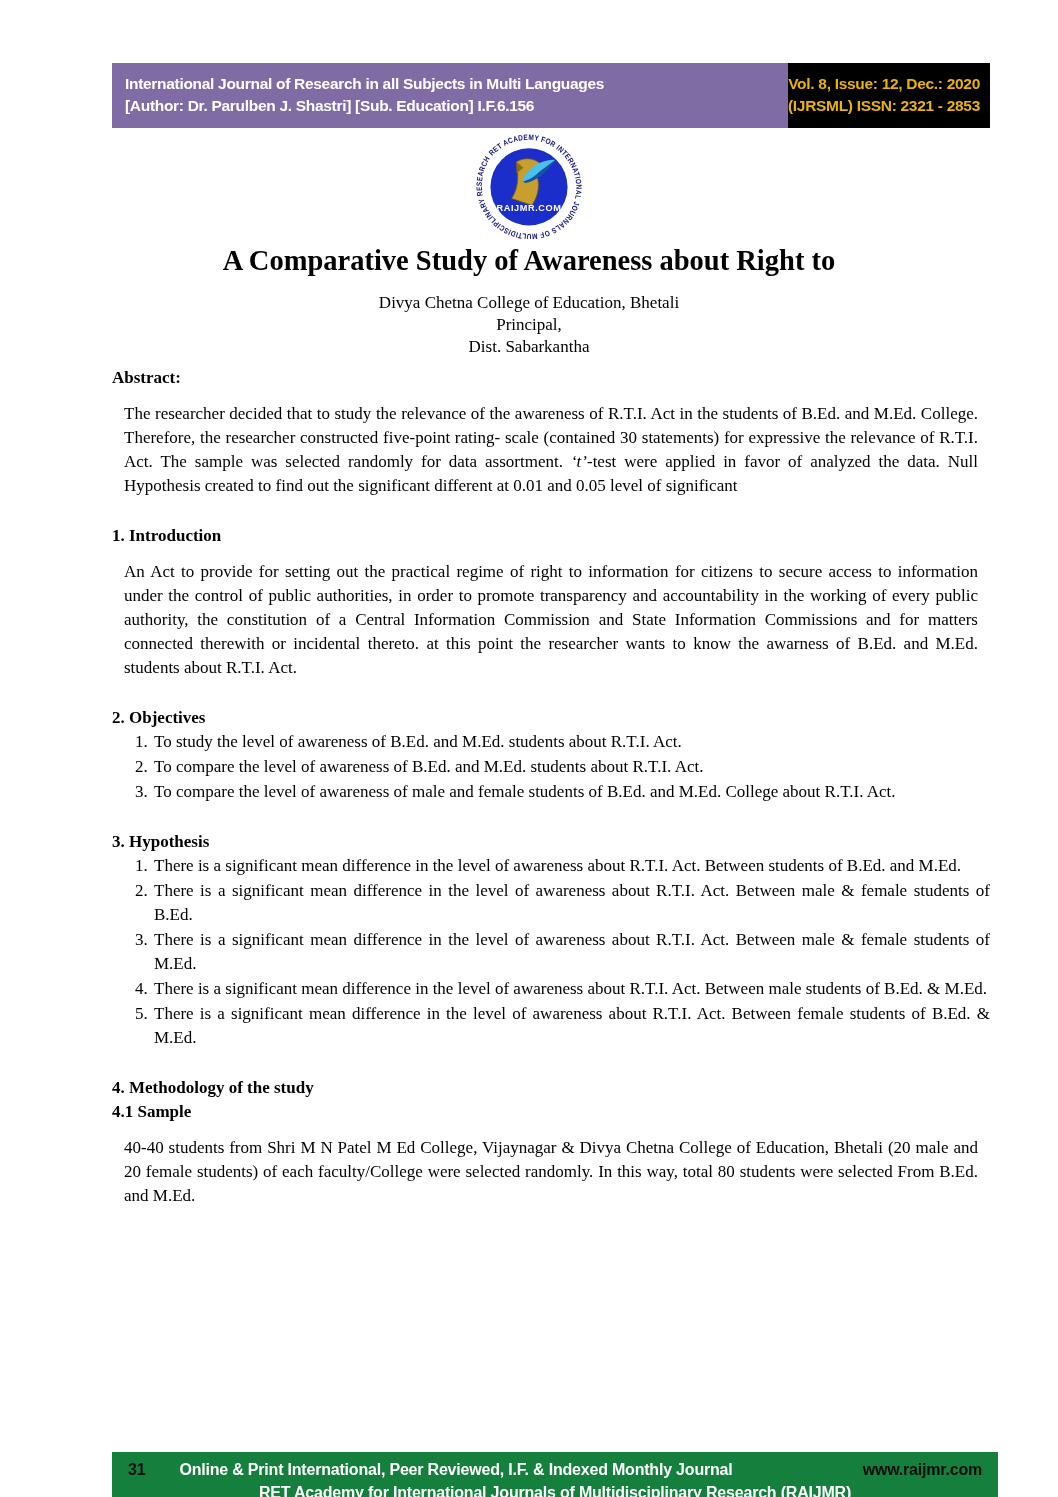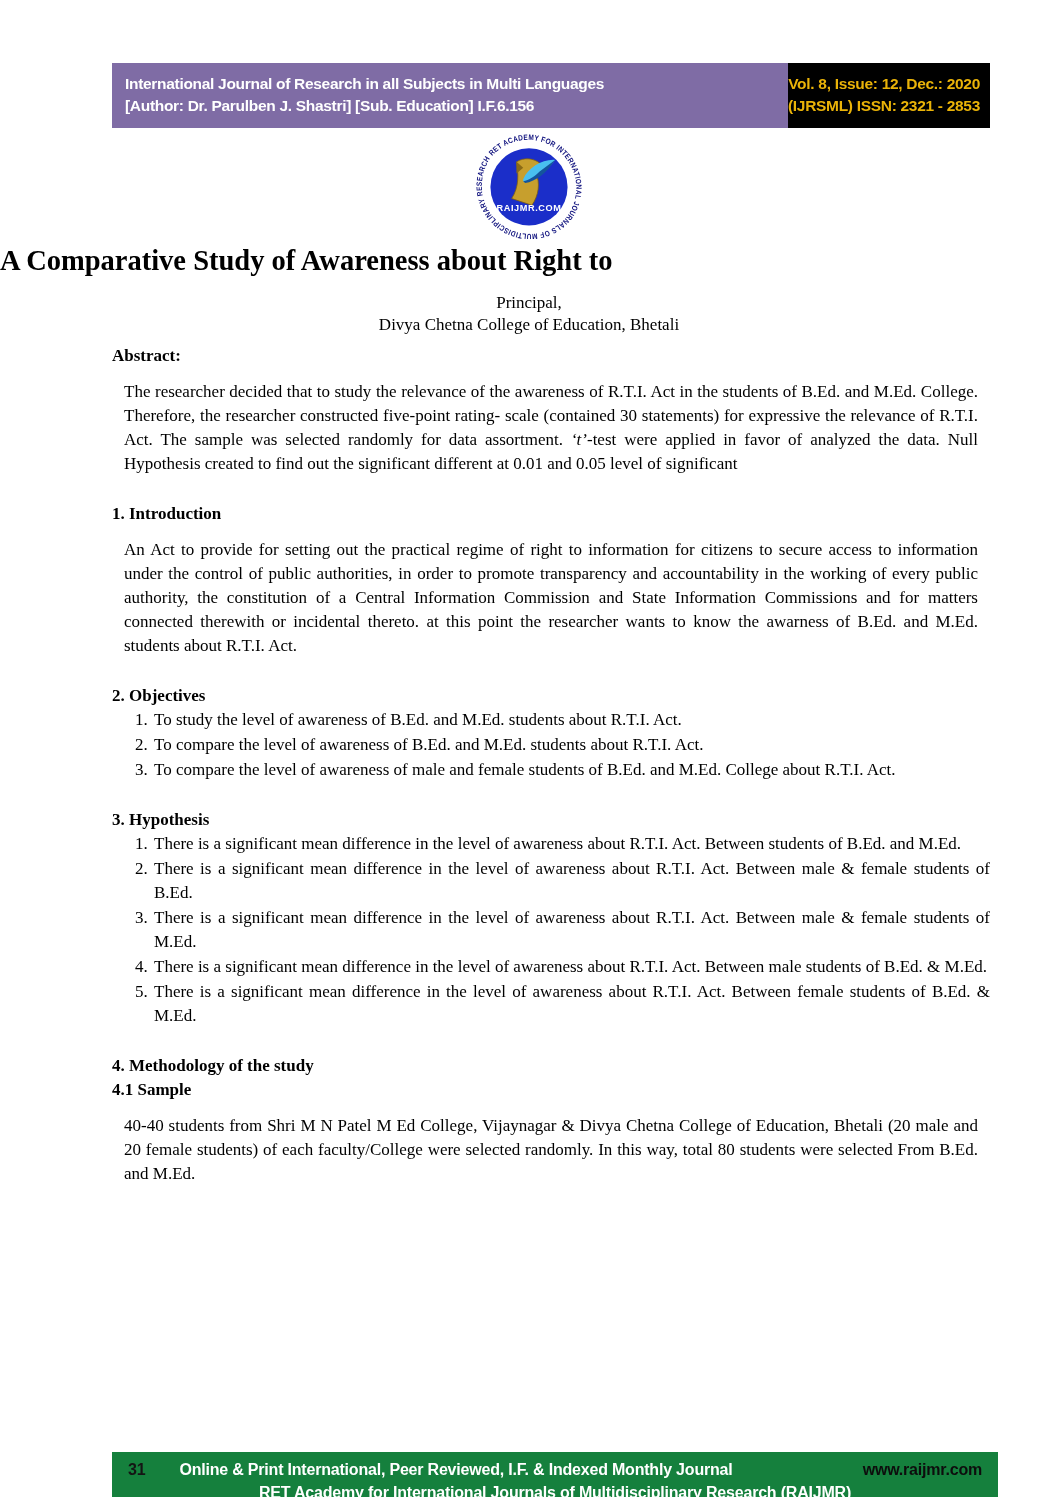--- a/index.html
+++ b/index.html
@@ -20,21 +20,21 @@
   .header-right {
     background:#000; flex:1; box-sizing:border-box; padding:10px 10px 0 0;
     color:#eab308; font-family:"Liberation Sans", sans-serif; font-weight:bold;
     font-size:15.5px; line-height:22px; letter-spacing:-0.3px; text-align:right; white-space:nowrap;
   }
 
   
   .logo-wrap { text-align:center; margin-top:3px; height:108px; }
 
   
-  .title { text-align:left; font-weight:bold; font-size:28.5px; line-height:37px; margin-top:3px; }
+  .title { text-align:center; font-weight:bold; font-size:28.5px; line-height:37px; margin-top:3px; }
   .author-block { text-align:center; font-size:17px; line-height:22px; margin-top:13px; }
 
   
   .content { margin-left:112px; width:878px; margin-top:8px; font-size:17px; line-height:24px; }
   .content p { margin:12px; text-align:justify; }
   .sec-heading { font-weight:bold; margin:0; font-size:17px; }
   .sec { margin-top:26px; }
   .content ol { margin:0; padding-left:40px; }
   .content li { text-align:justify; padding-left:2px; margin-bottom:1px; }
 
@@ -81,22 +81,23 @@
         <textPath href="#ringPath" textLength="304" lengthAdjust="spacingAndGlyphs">RET ACADEMY FOR INTERNATIONAL JOURNALS OF MULTIDISCIPLINARY RESEARCH</textPath>
       </text>
     </svg>
   </div>
 
   <div class="title">
     <div>A Comparative Study of Awareness about Right to</div>
   </div>
 
   <div class="author-block">
+    <div>Divya Chetna College of Education, Bhetali</div>
     <div>Principal,</div>
-    <div>Divya Chetna College of Education, Bhetali</div>
+    <div>Dist. Sabarkantha</div>
   </div>
 
   <div class="content">
 
     <div>
       <div class="sec-heading">Abstract:</div>
       <p><span>The researcher decided that to study the relevance of the awareness of R.T.I. Act in the students of B.Ed. and M.Ed. College. Therefore, the researcher constructed five-point rating- scale (contained 30 statements) for expressive the relevance of R.T.I. Act. The sample was selected randomly for data assortment. </span><i>‘t’</i><span>-test were applied in favor of analyzed the data. Null Hypothesis created to find out the significant different at 0.01 and 0.05 level of significant</span></p>
     </div>
 
     <div class="sec">

